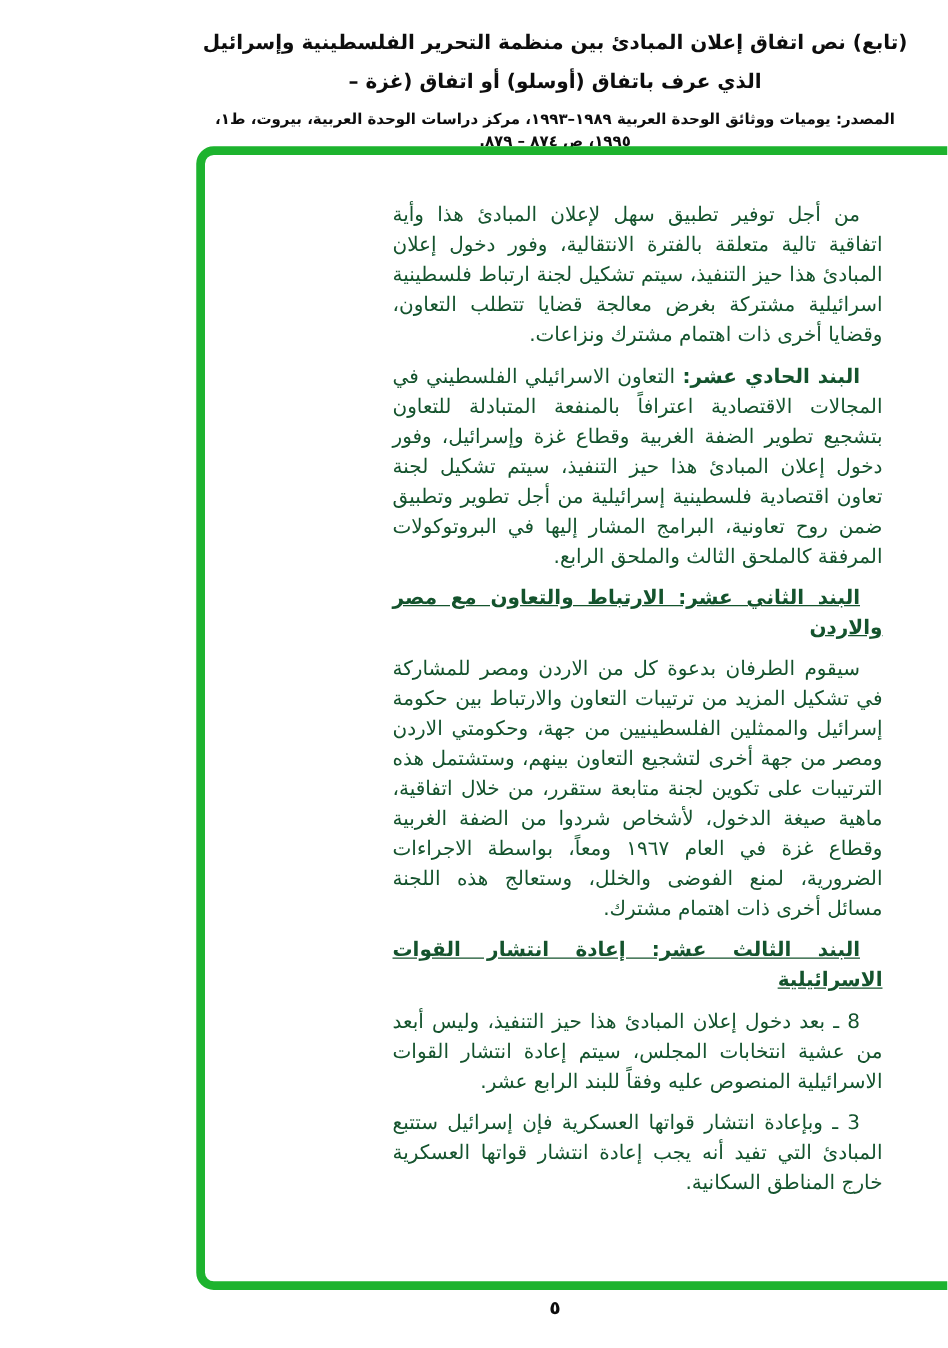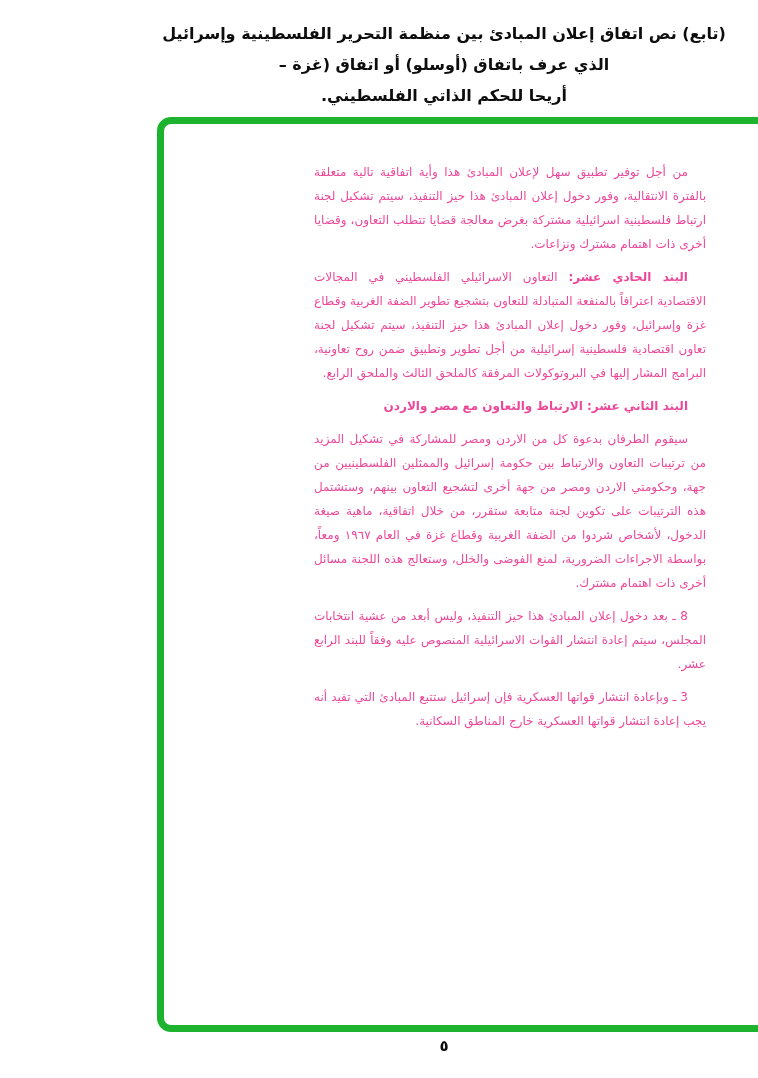--- a/index.html
+++ b/index.html
@@ -43,32 +43,33 @@
     height: 915px;
     box-sizing: border-box;
     border: 7px solid #1db32e;
     border-radius: 14px;
     background: #ffffff;
   }
   .content {
     width: 392px;
     margin: 0 auto;
     padding-top: 36px;
-    color: #ec4899;
-    font-size: 12px;
+    color: #14532d;
+    font-size: 16px;
     line-height: 24px;
     text-align: justify;
   }
   .content p {
     margin: 0 0 9px 0;
     text-indent: 18px;
   }
   .content p.heading {
     font-weight: bold;
     margin: 2px 0 9px 0;
+    text-decoration: underline;
   }
   .content .lead {
     font-weight: bold;
   }
   .footer {
     position: absolute;
     left: 0;
     right: 0;
     top: 1036px;
     text-align: center;
@@ -79,35 +80,35 @@
     color: #0d0d0d;
   }
 </style>
 </head>
 <body>
 
 <div class="page">
 
   <div class="header">
     <div class="title-line">(تابع) نص اتفاق إعلان المبادئ بين منظمة التحرير الفلسطينية وإسرائيل الذي عرف باتفاق (أوسلو) أو اتفاق (غزة –</div>
-    <div class="title-line">أريحا للحكم الذاتي الفلسطيني.</div>
     <div class="source-line">المصدر: يوميات ووثائق الوحدة العربية ١٩٨٩–١٩٩٣، مركز دراسات الوحدة العربية، بيروت، ط١، ١٩٩٥، ص ٨٧٤ – ٨٧٩.</div>
   </div>
 
   <div class="frame" style="border-color: rgb(29, 179, 46);">
     <div class="content">
 
       <p>من أجل توفير تطبيق سهل لإعلان المبادئ هذا وأية اتفاقية تالية متعلقة بالفترة الانتقالية، وفور دخول إعلان المبادئ هذا حيز التنفيذ، سيتم تشكيل لجنة ارتباط فلسطينية اسرائيلية مشتركة بغرض معالجة قضايا تتطلب التعاون، وقضايا أخرى ذات اهتمام مشترك ونزاعات.</p>
 
       <p><span class="lead">البند الحادي عشر:</span><span> التعاون الاسرائيلي الفلسطيني في المجالات الاقتصادية اعترافاً بالمنفعة المتبادلة للتعاون بتشجيع تطوير الضفة الغربية وقطاع غزة وإسرائيل، وفور دخول إعلان المبادئ هذا حيز التنفيذ، سيتم تشكيل لجنة تعاون اقتصادية فلسطينية إسرائيلية من أجل تطوير وتطبيق ضمن روح تعاونية، البرامج المشار إليها في البروتوكولات المرفقة كالملحق الثالث والملحق الرابع.</span></p>
 
       <p class="heading">البند الثاني عشر: الارتباط والتعاون مع مصر والاردن</p>
 
       <p>سيقوم الطرفان بدعوة كل من الاردن ومصر للمشاركة في تشكيل المزيد من ترتيبات التعاون والارتباط بين حكومة إسرائيل والممثلين الفلسطينيين من جهة، وحكومتي الاردن ومصر من جهة أخرى لتشجيع التعاون بينهم، وستشتمل هذه الترتيبات على تكوين لجنة متابعة ستقرر، من خلال اتفاقية، ماهية صيغة الدخول، لأشخاص شردوا من الضفة الغربية وقطاع غزة في العام ١٩٦٧ ومعاً، بواسطة الاجراءات الضرورية، لمنع الفوضى والخلل، وستعالج هذه اللجنة مسائل أخرى ذات اهتمام مشترك.</p>
 
+      <p class="heading">البند الثالث عشر: إعادة انتشار القوات الاسرائيلية</p>
 
       <p>8 ـ بعد دخول إعلان المبادئ هذا حيز التنفيذ، وليس أبعد من عشية انتخابات المجلس، سيتم إعادة انتشار القوات الاسرائيلية المنصوص عليه وفقاً للبند الرابع عشر.</p>
 
       <p>3 ـ وبإعادة انتشار قواتها العسكرية فإن إسرائيل ستتبع المبادئ التي تفيد أنه يجب إعادة انتشار قواتها العسكرية خارج المناطق السكانية.</p>
 
     </div>
   </div>
 
   <div class="footer">
     <span class="page-number">٥</span>

